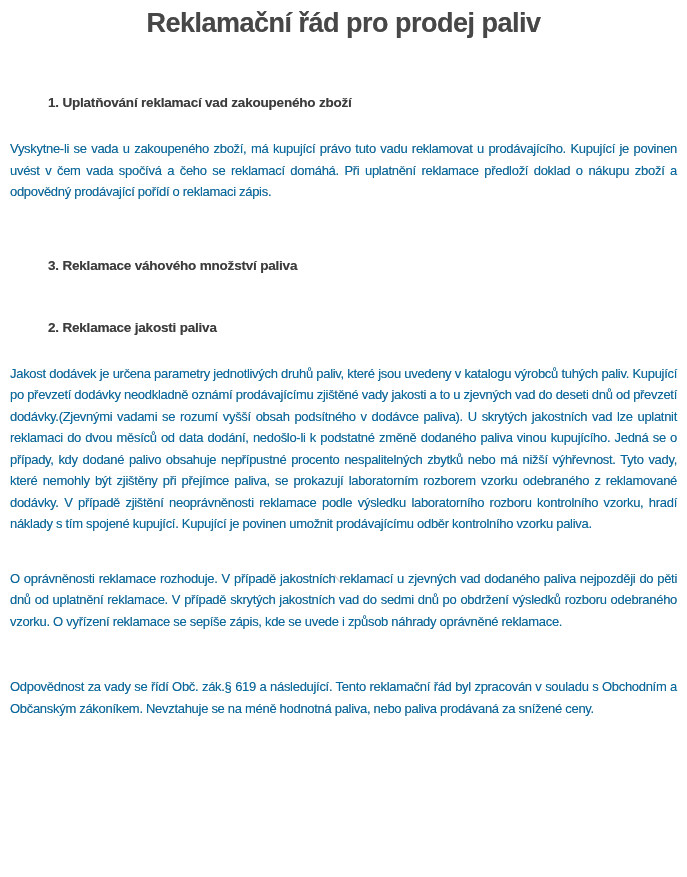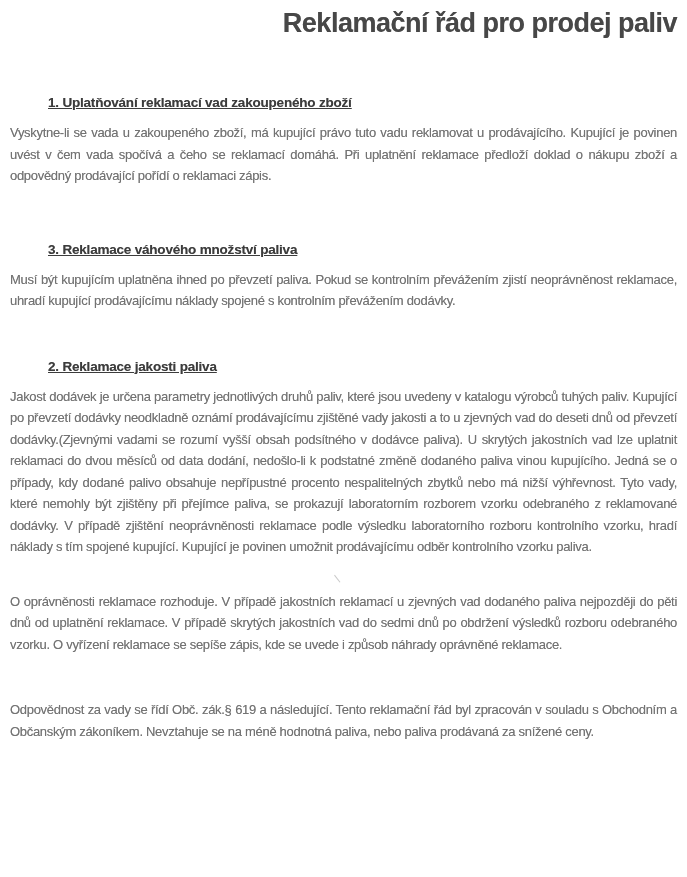--- a/index.html
+++ b/index.html
@@ -13,46 +13,45 @@
     height: 877px;
     box-sizing: border-box;
     padding: 6px 10px 0 10px;
     background: #ffffff;
     font-family: "Liberation Sans", sans-serif;
     color: #414141;
     overflow: hidden;
   }
   .doc-title {
     margin: 2px 0 0 0;
-    text-align: right;
+    text-align: center;
     font-size: 27px;
     font-weight: bold;
     letter-spacing: -0.5px;
     color: #474747;
     text-shadow: 0 0 0.6px rgba(70,70,70,0.55);
   }
   .section {
     margin: 0;
   }
   .section-heading {
     margin-left: 38px;
     font-size: 13.5px;
     font-weight: bold;
-    text-decoration: underline;
     color: #3c3c3c;
     letter-spacing: -0.2px;
     text-shadow: 0 0 0.5px rgba(60,60,60,0.5);
   }
   .section-body {
-    margin: 12px 0 0 0;
+    margin: 28px 0 0 0;
     font-size: 13px;
     line-height: 21.5px;
     letter-spacing: -0.3px;
     text-align: justify;
-    color: #737373;
+    color: #0369a1;
     text-shadow: 0 0 0.5px rgba(66,66,66,0.45);
   }
   
   .section-1 { margin-top: 56px; }
   .section-2 { margin-top: 55px; }
   .section-3 { margin-top: 47px; }
   .section-4 { margin-top: 33px; }
   .section-5 { margin-top: 44px; }
   .scan-artifact {
     position: absolute;
@@ -72,21 +71,20 @@
 
   <h1 class="doc-title">Reklamační řád pro prodej paliv</h1>
 
   <div class="section section-1">
     <div class="section-heading">1. Uplatňování reklamací vad zakoupeného zboží</div>
     <p class="section-body">Vyskytne-li se vada u zakoupeného zboží, má kupující právo tuto vadu reklamovat u prodávajícího. Kupující je povinen uvést v čem vada spočívá a čeho se reklamací domáhá. Při uplatnění reklamace předloží doklad o nákupu zboží a odpovědný prodávající pořídí o reklamaci zápis.</p>
   </div>
 
   <div class="section section-2">
     <div class="section-heading">3. Reklamace váhového množství paliva</div>
-    <p class="section-body">Musí být kupujícím uplatněna ihned po převzetí paliva. Pokud se kontrolním převážením zjistí neoprávněnost reklamace, uhradí kupující prodávajícímu náklady spojené s kontrolním převážením dodávky.</p>
   </div>
 
   <div class="section section-3">
     <div class="section-heading">2. Reklamace jakosti paliva</div>
     <p class="section-body">Jakost dodávek je určena parametry jednotlivých druhů paliv, které jsou uvedeny v katalogu výrobců tuhých paliv. Kupující po převzetí dodávky neodkladně oznámí prodávajícímu zjištěné vady jakosti a to u zjevných vad do deseti dnů od převzetí dodávky.(Zjevnými vadami se rozumí vyšší obsah podsítného v dodávce paliva). U skrytých jakostních vad lze uplatnit reklamaci do dvou měsíců od data dodání, nedošlo-li k podstatné změně dodaného paliva vinou kupujícího. Jedná se o případy, kdy dodané palivo obsahuje nepřípustné procento nespalitelných zbytků nebo má nižší výhřevnost. Tyto vady, které nemohly být zjištěny při přejímce paliva, se prokazují laboratorním rozborem vzorku odebraného z reklamované dodávky. V případě zjištění neoprávněnosti reklamace podle výsledku laboratorního rozboru kontrolního vzorku, hradí náklady s tím spojené kupující. Kupující je povinen umožnit prodávajícímu odběr kontrolního vzorku paliva.</p>
   </div>
 
   <div class="section section-4">
     <p class="section-body">O oprávněnosti reklamace rozhoduje. V případě jakostních reklamací u zjevných vad dodaného paliva nejpozději do pěti dnů od uplatnění reklamace. V případě skrytých jakostních vad do sedmi dnů po obdržení výsledků rozboru odebraného vzorku. O vyřízení reklamace se sepíše zápis, kde se uvede i způsob náhrady oprávněné reklamace.</p>
   </div>

